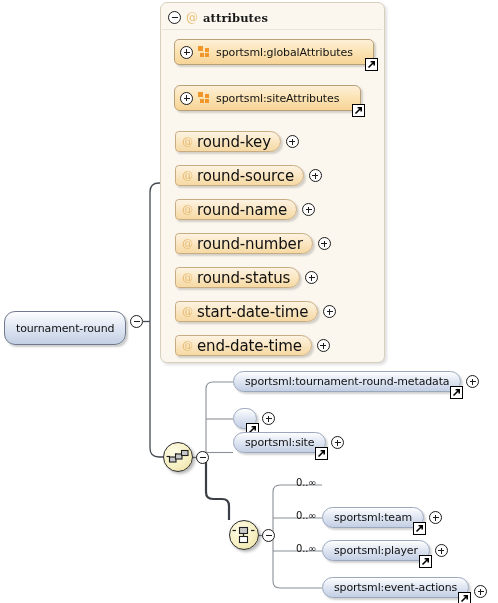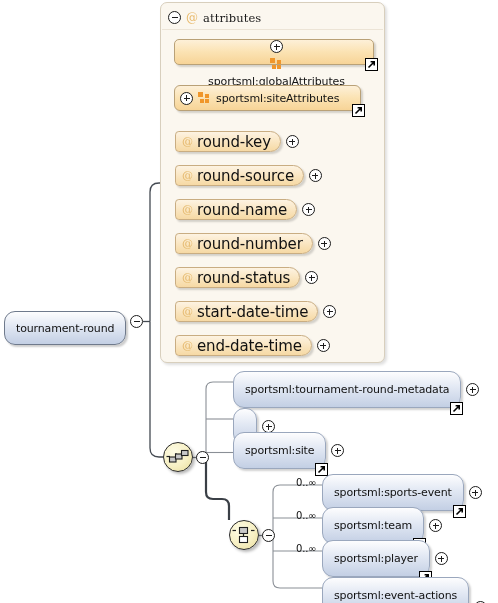--- a/index.html
+++ b/index.html
@@ -59,20 +59,21 @@
     color: #e8b96a;
     font-size: 12px;
     font-family: "DejaVu Serif", serif;
     line-height: 1;
   }
   .attrs-header .hdr-text {
     font-family: "DejaVu Serif", serif;
     font-size: 11.5px;
     color: #1a1a1a;
     letter-spacing: 0.1px;
+    font-weight: bold;
   }
   .attrs-divider {
     position: absolute;
     left: 1px;
     right: 1px;
     top: 26px;
     height: 1px;
     background: #ece4d6;
   }
 
@@ -177,21 +178,21 @@
 
   
   .elem-row {
     position: absolute;
     display: flex;
     align-items: center;
     gap: 5px;
   }
   .elem-pill {
     position: relative;
-    height: 37px;
+    height: 21px;
     background: linear-gradient(to bottom, #fdfdfe 0%, #e3e9f4 42%, #c3cfe4 100%);
     border: 1px solid #9aa7bd;
     border-radius: 11px;
     box-sizing: border-box;
     display: flex;
     align-items: center;
     padding: 0 11px;
     box-shadow: 2px 2px 2px rgba(0,0,0,0.18);
   }
   .elem-pill .e-label {
@@ -314,21 +315,21 @@
 
   <div class="attrs-panel">
     <div class="attrs-divider"></div>
 
     <div class="attrs-header">
       <div class="toggle"></div>
       <span class="at-sign">@</span>
       <span class="hdr-text">attributes</span>
     </div>
 
-    <div class="attr-group" style="top:36px; width:200px;flex-direction:column;">
+    <div class="attr-group" style="top:36px; width:200px;">
       <div class="toggle plus"></div>
       <span class="ag-icon">
         <i class="b1"></i>
           <i class="b2"></i>
           <i class="b3"></i>
           <i class="b4"></i>
       </span>
       <span class="ag-label">sportsml:globalAttributes</span>
       <span class="ext-ref" style="right:-5px;bottom:-7px;">
         <svg width="9" height="9" viewBox="0 0 9 9">
@@ -480,31 +481,20 @@
         <rect x="9.5" y="15.5" width="8" height="6"></rect>
       </g>
     </svg>
   </div>
   <div class="toggle toggle-abs" style="left:262px; top:529px;"></div>
 
   <span class="occ" style="left:296px; top:477px;">0..∞</span>
   <span class="occ" style="left:296px; top:510px;">0..∞</span>
   <span class="occ" style="left:296px; top:543px;">0..∞</span>
 
-  <div class="elem-row" style="left:322px; top:474px;">
-    <div class="elem-pill">
-      <span class="e-label">sportsml:sports-event</span>
-      <span class="ext-ref">
-        <svg width="9" height="9" viewBox="0 0 9 9">
-            <path d="M1.5 7.5 L6.8 2.2 M3.6 1.8 L7.2 1.8 L7.2 5.4" stroke="#000" stroke-width="1.6" fill="none"></path>
-          </svg>
-      </span>
-    </div>
-    <div class="toggle plus"></div>
-  </div>
 
   <div class="elem-row" style="left:322px; top:507px;text-align:center;">
     <div class="elem-pill">
       <span class="e-label">sportsml:team</span>
       <span class="ext-ref">
         <svg width="9" height="9" viewBox="0 0 9 9">
             <path d="M1.5 7.5 L6.8 2.2 M3.6 1.8 L7.2 1.8 L7.2 5.4" stroke="#000" stroke-width="1.6" fill="none"></path>
           </svg>
       </span>
     </div>

